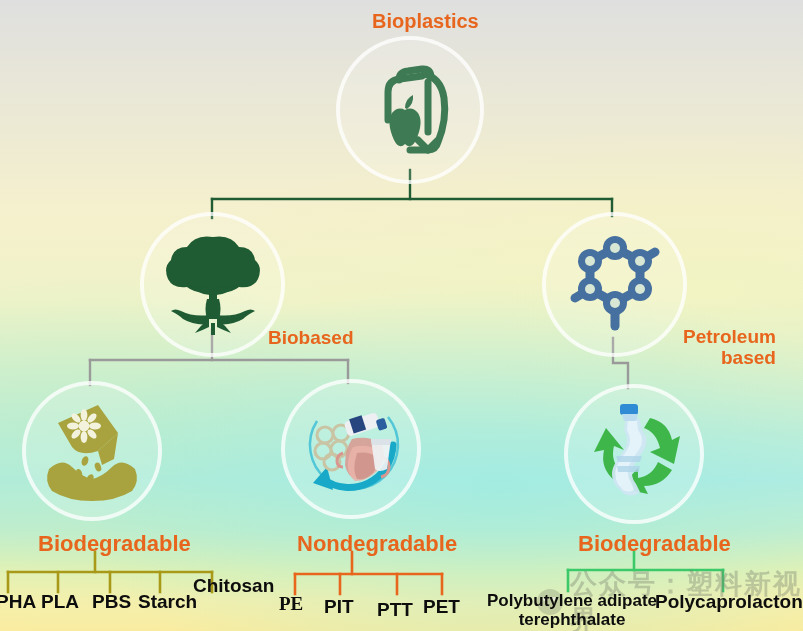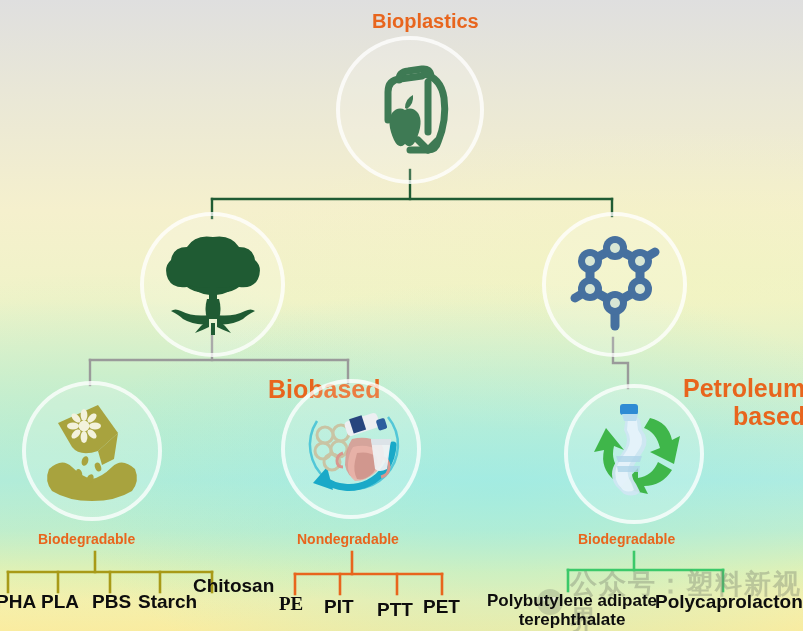--- a/index.html
+++ b/index.html
@@ -52,22 +52,22 @@
   .node svg{display:block;}
 
   
   .lbl{
     position:absolute;
     color:#E8651D;
     font-weight:bold;
     white-space:nowrap;
     line-height:1.12;
   }
-  .lbl.big{font-size:25px;margin-top:48px;}
-  .lbl.mid{font-size:14px;}
+  .lbl.big{font-size:19px;}
+  .lbl.mid{font-size:22px;}
   .leaf{
     position:absolute;
     color:#0d0d0d;
     font-weight:bold;
     font-size:19px;
     white-space:nowrap;
     line-height:1.1;
   }
   .leaf.wrap{white-space:normal;text-align:center;font-size:17px;}
   .title{

